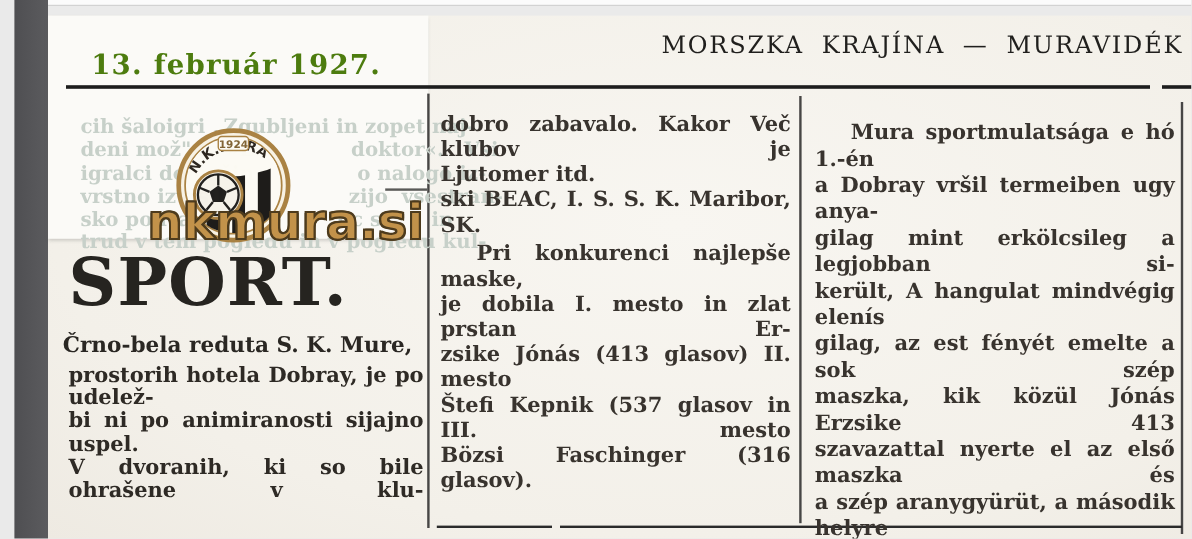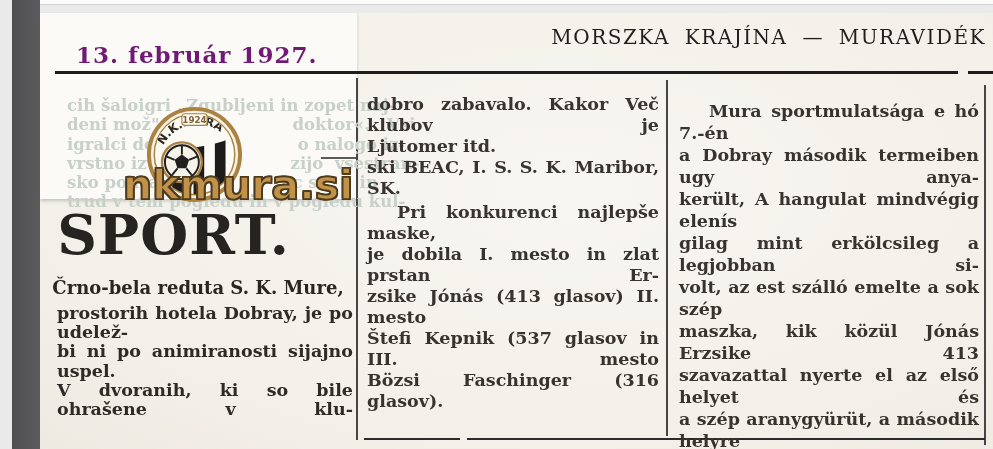--- a/index.html
+++ b/index.html
@@ -11,21 +11,21 @@
   .left-strip { position:absolute; left:12px; top:0; width:28px; height:449px;
     background:linear-gradient(to right,#4f4f52,#5b5b5e); }
   .top-sliver { position:absolute; left:40px; top:0; width:953px; height:4px;
     background:#fbfbfb; border-bottom:1px solid #d2d2d2; }
   .paper { position:absolute; left:40px; top:13px; width:953px; height:436px;
     background:radial-gradient(ellipse at 55% 40%, #f8f6f1 0%, #f3f0e9 70%, #eeeae2 100%); }
   .paper-topleft { position:absolute; left:40px; top:13px; width:317px; height:186px;
     background:#fbfaf7; box-shadow:0 2px 3px rgba(90,90,90,.28); }
 
   .date { position:absolute; left:76px; top:41px; font-size:23px; font-weight:bold;
-    color:#701a75; letter-spacing:1px; }
+    color:#4d7c0f; letter-spacing:1px; }
   .masthead { position:absolute; left:540px; top:25px; width:446px; text-align:right;
     font-size:20px; font-weight:normal; color:#201f1d; letter-spacing:1.5px; word-spacing:7px; }
   .header-rule { position:absolute; left:55px; top:71px; width:938px; height:3px;
     background:linear-gradient(to right,#1d1d1d 0 903px,rgba(0,0,0,0) 903px 913px,#1d1d1d 913px); }
 
   .vdiv { position:absolute; width:2px; background:#474645; }
   .vdiv1 { left:356px; top:78px;  height:362px; }
   .vdiv2 { left:666px; top:80px;  height:356px; }
   .vdiv3 { left:984px; top:85px;  height:360px; }
   .bottom-rule { position:absolute; left:364px; top:438px; width:621px; height:2px;
@@ -131,23 +131,23 @@
       <div class="para">
         <div class="tline ind">Pri konkurenci najlepše maske,</div>
         <div class="tline">je dobila I. mesto in zlat prstan Er-</div>
         <div class="tline">zsike Jónás (413 glasov) II. mesto</div>
         <div class="tline">Štefi Kepnik (537 glasov in III. mesto</div>
         <div class="tline lastline">Bözsi Faschinger (316 glasov).</div>
       </div>
     </div>
   <div class="col3">
       <div class="para">
-        <div class="tline ind">Mura sportmulatsága e hó 7.-én</div>
-        <div class="tline">a Dobray második termeiben ugy anya-</div>
+        <div class="tline ind">Mura sportmulatsága e hó 1.-én</div>
+        <div class="tline">a Dobray vršil termeiben ugy anya-</div>
+        <div class="tline">gilag mint erkölcsileg a legjobban si-</div>
         <div class="tline">került, A hangulat mindvégig elenís</div>
-        <div class="tline">gilag mint erkölcsileg a legjobban si-</div>
-        <div class="tline">volt, az est szálló emelte a sok szép</div>
+        <div class="tline">gilag, az est fényét emelte a sok szép</div>
         <div class="tline">maszka, kik közül Jónás Erzsike 413</div>
-        <div class="tline">szavazattal nyerte el az első helyet és</div>
+        <div class="tline">szavazattal nyerte el az első maszka és</div>
         <div class="tline">a szép aranygyürüt, a második helyre</div>
       </div>
     </div>
 </div>
 
 </body></html>

